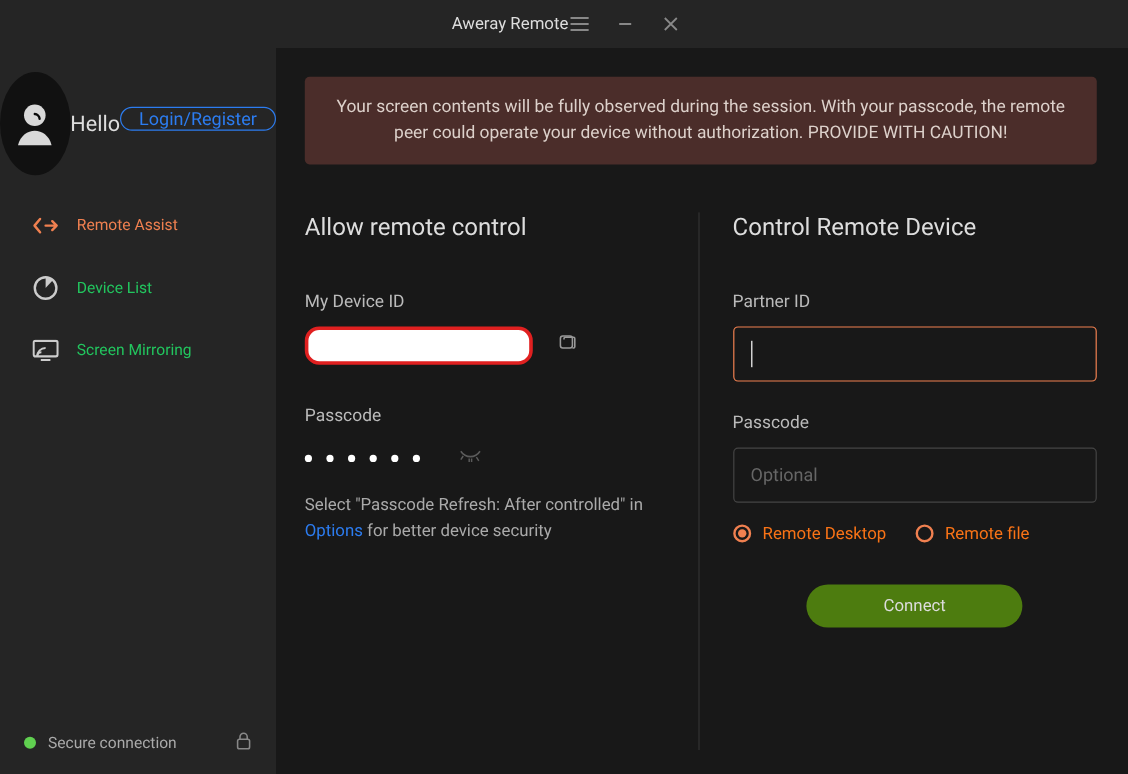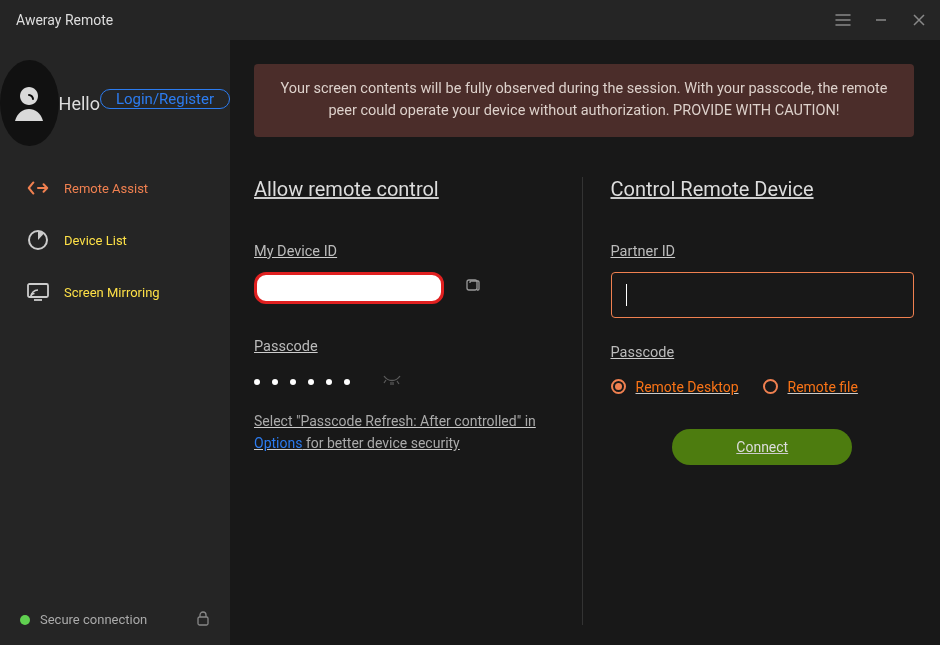--- a/index.html
+++ b/index.html
@@ -1,37 +1,37 @@
 <!DOCTYPE html>
 <html><head>
   <meta charset="utf-8">
   <style>
     * { margin: 0; padding: 0; box-sizing: border-box; font-family: -apple-system, BlinkMacSystemFont, "Segoe UI", Roboto, sans-serif; }
     body { background: #1a1a1a; width: 940px; height: 645px; display: flex; flex-direction: column; overflow: hidden; color: #ccc; }
-    .titlebar { height: 40px; background: #252525; display: flex; align-items: center; justify-content: space-between; padding: 0 12px 0 16px; }
+    .titlebar { height: 40px; background: #252525; display: flex; align-items: center; justify-content: center; padding: 0 12px 0 16px; }
     .titlebar-left { font-size: 14px; color: #ddd; }
     .titlebar-right { display: flex; gap: 20px; align-items: center; }
     .win-btn { width: 18px; height: 18px; display: flex; align-items: center; justify-content: center; cursor: pointer; }
     .content { display: flex; flex: 1; min-height: 0; }
     .sidebar { width: 230px; background: #252525; display: flex; flex-direction: column; padding-top: 20px; }
     .avatar-wrap { display: flex; flex-direction: row; align-items: center; }
     .avatar { width: 86px; height: 86px; border-radius: 50%; background: #111; display: flex; align-items: center; justify-content: center; margin-bottom: 16px; }
     .greeting { font-size: 18px; color: #ddd; margin-bottom: 16px; }
     .login-btn { width: 190px; height: 20px; border: 1px solid #2c7cf0; border-radius: 18px; display: flex; align-items: center; justify-content: center; color: #2c7cf0; font-size: 15px; cursor: pointer; background: transparent; margin-bottom: 24px; }
     .nav-items { display: flex; flex-direction: column; }
     .nav-item { display: flex; align-items: center; padding: 14px 0 14px 26px; gap: 14px; cursor: pointer; font-size: 13px; }
     .nav-item.active { color: #f08050; }
-    .nav-item-label { color: #fde047; }
+    .nav-item-label { color: #22c55e; }
     .nav-item.active .nav-item-label { color: #f08050; }
     .nav-icon { width: 24px; height: 24px; display: flex; align-items: center; justify-content: center; flex-shrink: 0; }
     .sidebar-footer { margin-top: auto; padding: 16px 20px; display: flex; align-items: center; gap: 10px; font-size: 13px; color: #aaa; }
     .status-dot { width: 10px; height: 10px; border-radius: 50%; background: #60d050; }
     .main { flex: 1; background: #181818; padding: 24px 26px 20px 24px; display: flex; flex-direction: column; gap: 40px; min-width: 0; }
     .warning-banner { background: #4b2d2a; padding: 14px 20px; font-size: 14.5px; color: #ddd1cb; text-align: center; line-height: 1.55; border-radius: 4px; }
-    .panels { display: flex; gap: 0; flex: 1; text-decoration: underline; }
+    .panels { display: flex; gap: 0; flex: 1; }
     .panel-left { flex: 1; padding-right: 24px; border-right: 1px solid #333; }
     .panel-right { flex: 1; padding-left: 28px; }
     .panel-title { font-size: 20px; color: #ddd; margin-bottom: 42px; }
     .field-label { font-size: 14.5px; color: #bbb; margin-bottom: 12px; }
     .device-id-row { display: flex; align-items: center; gap: 20px; margin-bottom: 34px; }
     .device-id-box { width: 190px; height: 32px; background: #fff; border: 3px solid #e02020; border-radius: 12px; }
     .copy-btn { cursor: pointer; }
     .passcode-row { display: flex; align-items: center; gap: 32px; margin: 18px 0 18px 0; }
     .passcode-dots { display: flex; gap: 12px; }
     .dot { width: 6px; height: 6px; border-radius: 50%; background: #fff; }
@@ -171,20 +171,21 @@
       <div class="panel-right">
         <div class="panel-title">Control Remote Device</div>
         <div class="partner-id-wrap">
           <div class="field-label">Partner ID</div>
           <div class="input-box active" style="display:flex;align-items:center">
             <div class="cursor-caret"></div>
           </div>
         </div>
         <div class="passcode-wrap">
           <div class="field-label">Passcode</div>
+          <input class="input-box" type="text" placeholder="Optional" style="">
         </div>
         <div class="radio-row">
           <div class="radio-opt">
             <div class="radio-circle selected"></div>
             <span class="radio-label">Remote Desktop</span>
           </div>
           <div class="radio-opt">
             <div class="radio-circle"></div>
             <span class="radio-label">Remote file</span>
           </div>

